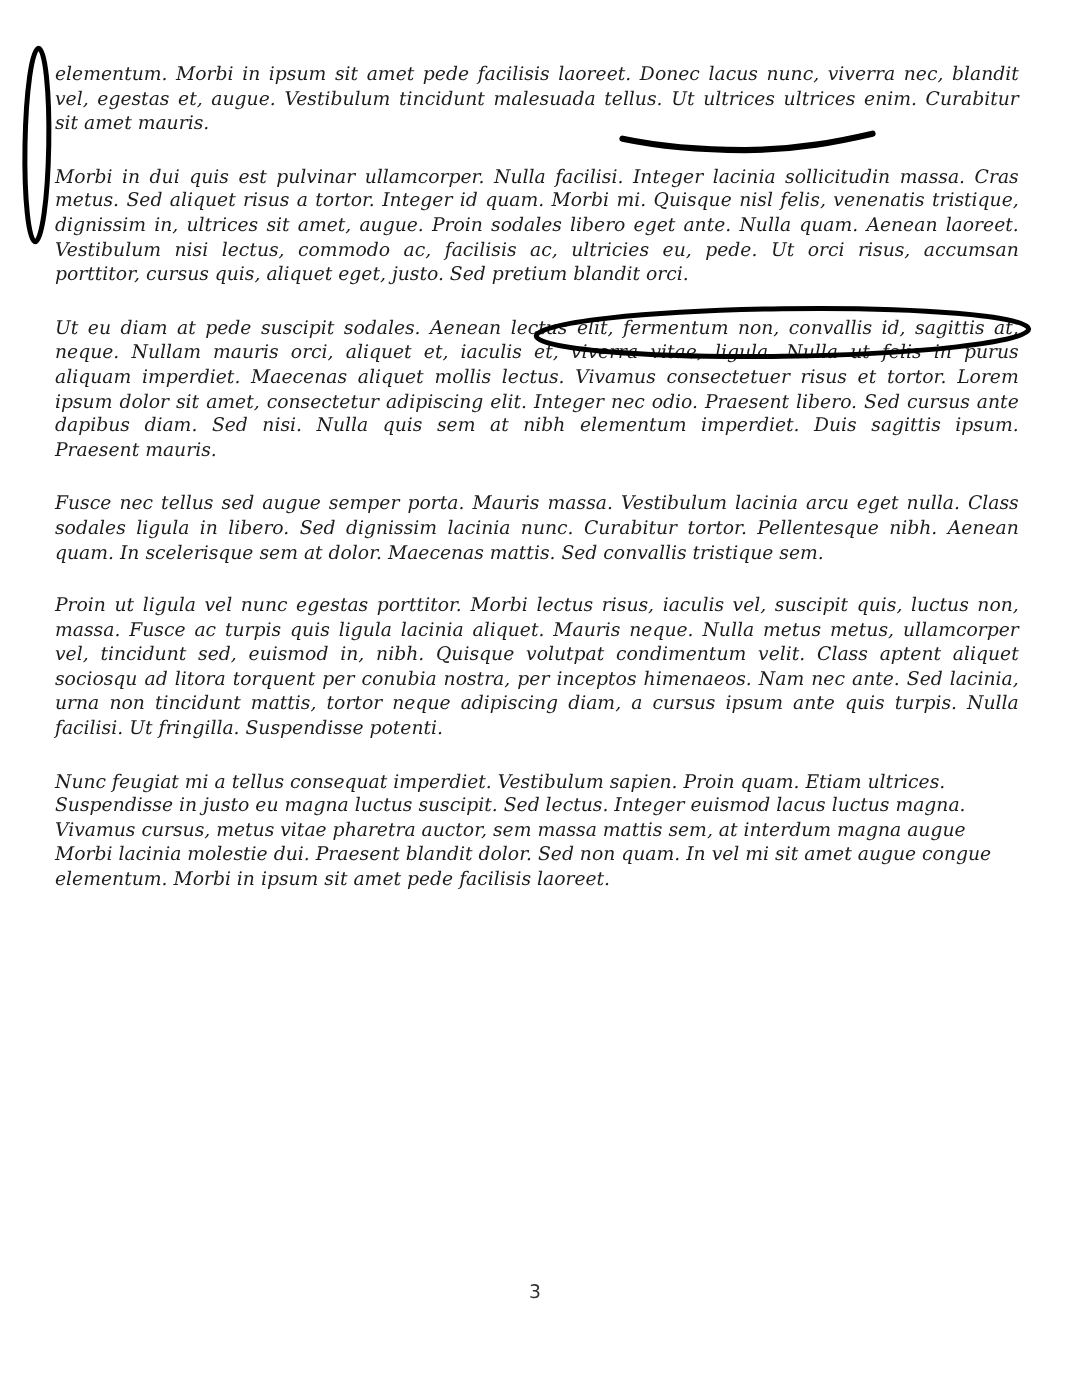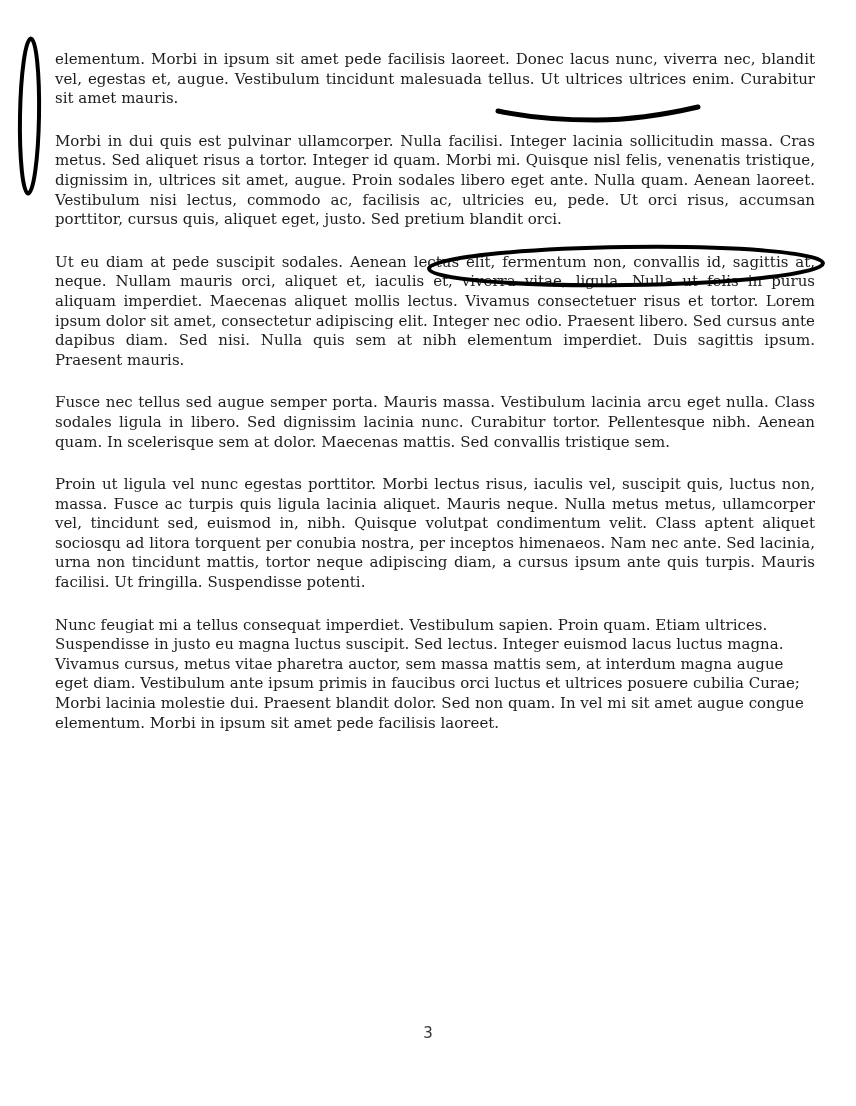--- a/index.html
+++ b/index.html
@@ -17,21 +17,21 @@
   }
   .text-body {
     position: absolute;
     left: 44px;
     top: 50px;
     width: 771px;
     color: #1c1c1c;
     font-size: 15px;
     line-height: 19.6px;
   }
-  .para { margin: 0 0 23px 11px; }
+  .para { margin: 0 0 23px 0; font-style: italic; }
   .para .line {
     text-align: justify;
     text-align-last: justify;
   }
   .para .line.last,
   .para.left .line {
     text-align-last: left;
   }
   .ink {
     position: absolute;
@@ -87,28 +87,27 @@
       <div class="para justify">
         <div class="line">Fusce nec tellus sed augue semper porta. Mauris massa. Vestibulum lacinia arcu eget nulla. Class</div>
         <div class="line">sodales ligula in libero. Sed dignissim lacinia nunc. Curabitur tortor. Pellentesque nibh. Aenean</div>
         <div class="line last">quam. In scelerisque sem at dolor. Maecenas mattis. Sed convallis tristique sem.</div>
       </div>
       <div class="para justify">
         <div class="line">Proin ut ligula vel nunc egestas porttitor. Morbi lectus risus, iaculis vel, suscipit quis, luctus non,</div>
         <div class="line">massa. Fusce ac turpis quis ligula lacinia aliquet. Mauris neque. Nulla metus metus, ullamcorper</div>
         <div class="line">vel, tincidunt sed, euismod in, nibh. Quisque volutpat condimentum velit. Class aptent aliquet</div>
         <div class="line">sociosqu ad litora torquent per conubia nostra, per inceptos himenaeos. Nam nec ante. Sed lacinia,</div>
-        <div class="line">urna non tincidunt mattis, tortor neque adipiscing diam, a cursus ipsum ante quis turpis. Mauris</div>
+        <div class="line">urna non tincidunt mattis, tortor neque adipiscing diam, a cursus ipsum ante quis turpis. Nulla</div>
         <div class="line last">facilisi. Ut fringilla. Suspendisse potenti.</div>
       </div>
       <div class="para left">
         <div class="line">Nunc feugiat mi a tellus consequat imperdiet. Vestibulum sapien. Proin quam. Etiam ultrices.</div>
         <div class="line">Suspendisse in justo eu magna luctus suscipit. Sed lectus. Integer euismod lacus luctus magna.</div>
         <div class="line">Vivamus cursus, metus vitae pharetra auctor, sem massa mattis sem, at interdum magna augue</div>
-        <div class="line">eget diam. Vestibulum ante ipsum primis in faucibus orci luctus et ultrices posuere cubilia Curae;</div>
         <div class="line">Morbi lacinia molestie dui. Praesent blandit dolor. Sed non quam. In vel mi sit amet augue congue</div>
         <div class="line last">elementum. Morbi in ipsum sit amet pede facilisis laoreet.</div>
       </div>
     </div>
 
   <svg class="ink" viewBox="0 0 856 1106">
     <ellipse cx="29.5" cy="116" rx="9.5" ry="77.5" stroke-width="4" transform="rotate(1 29.5 116)" stroke="#000000"></ellipse>
     <path d="M498,111 C522,116 558,120 596,120 C638,120 672,113 698,107" stroke-width="5" stroke="#000000"></path>
     <ellipse cx="626" cy="266" rx="197" ry="19" stroke-width="4" transform="rotate(-0.8 626 266)" stroke="#000000"></ellipse>
   </svg>

